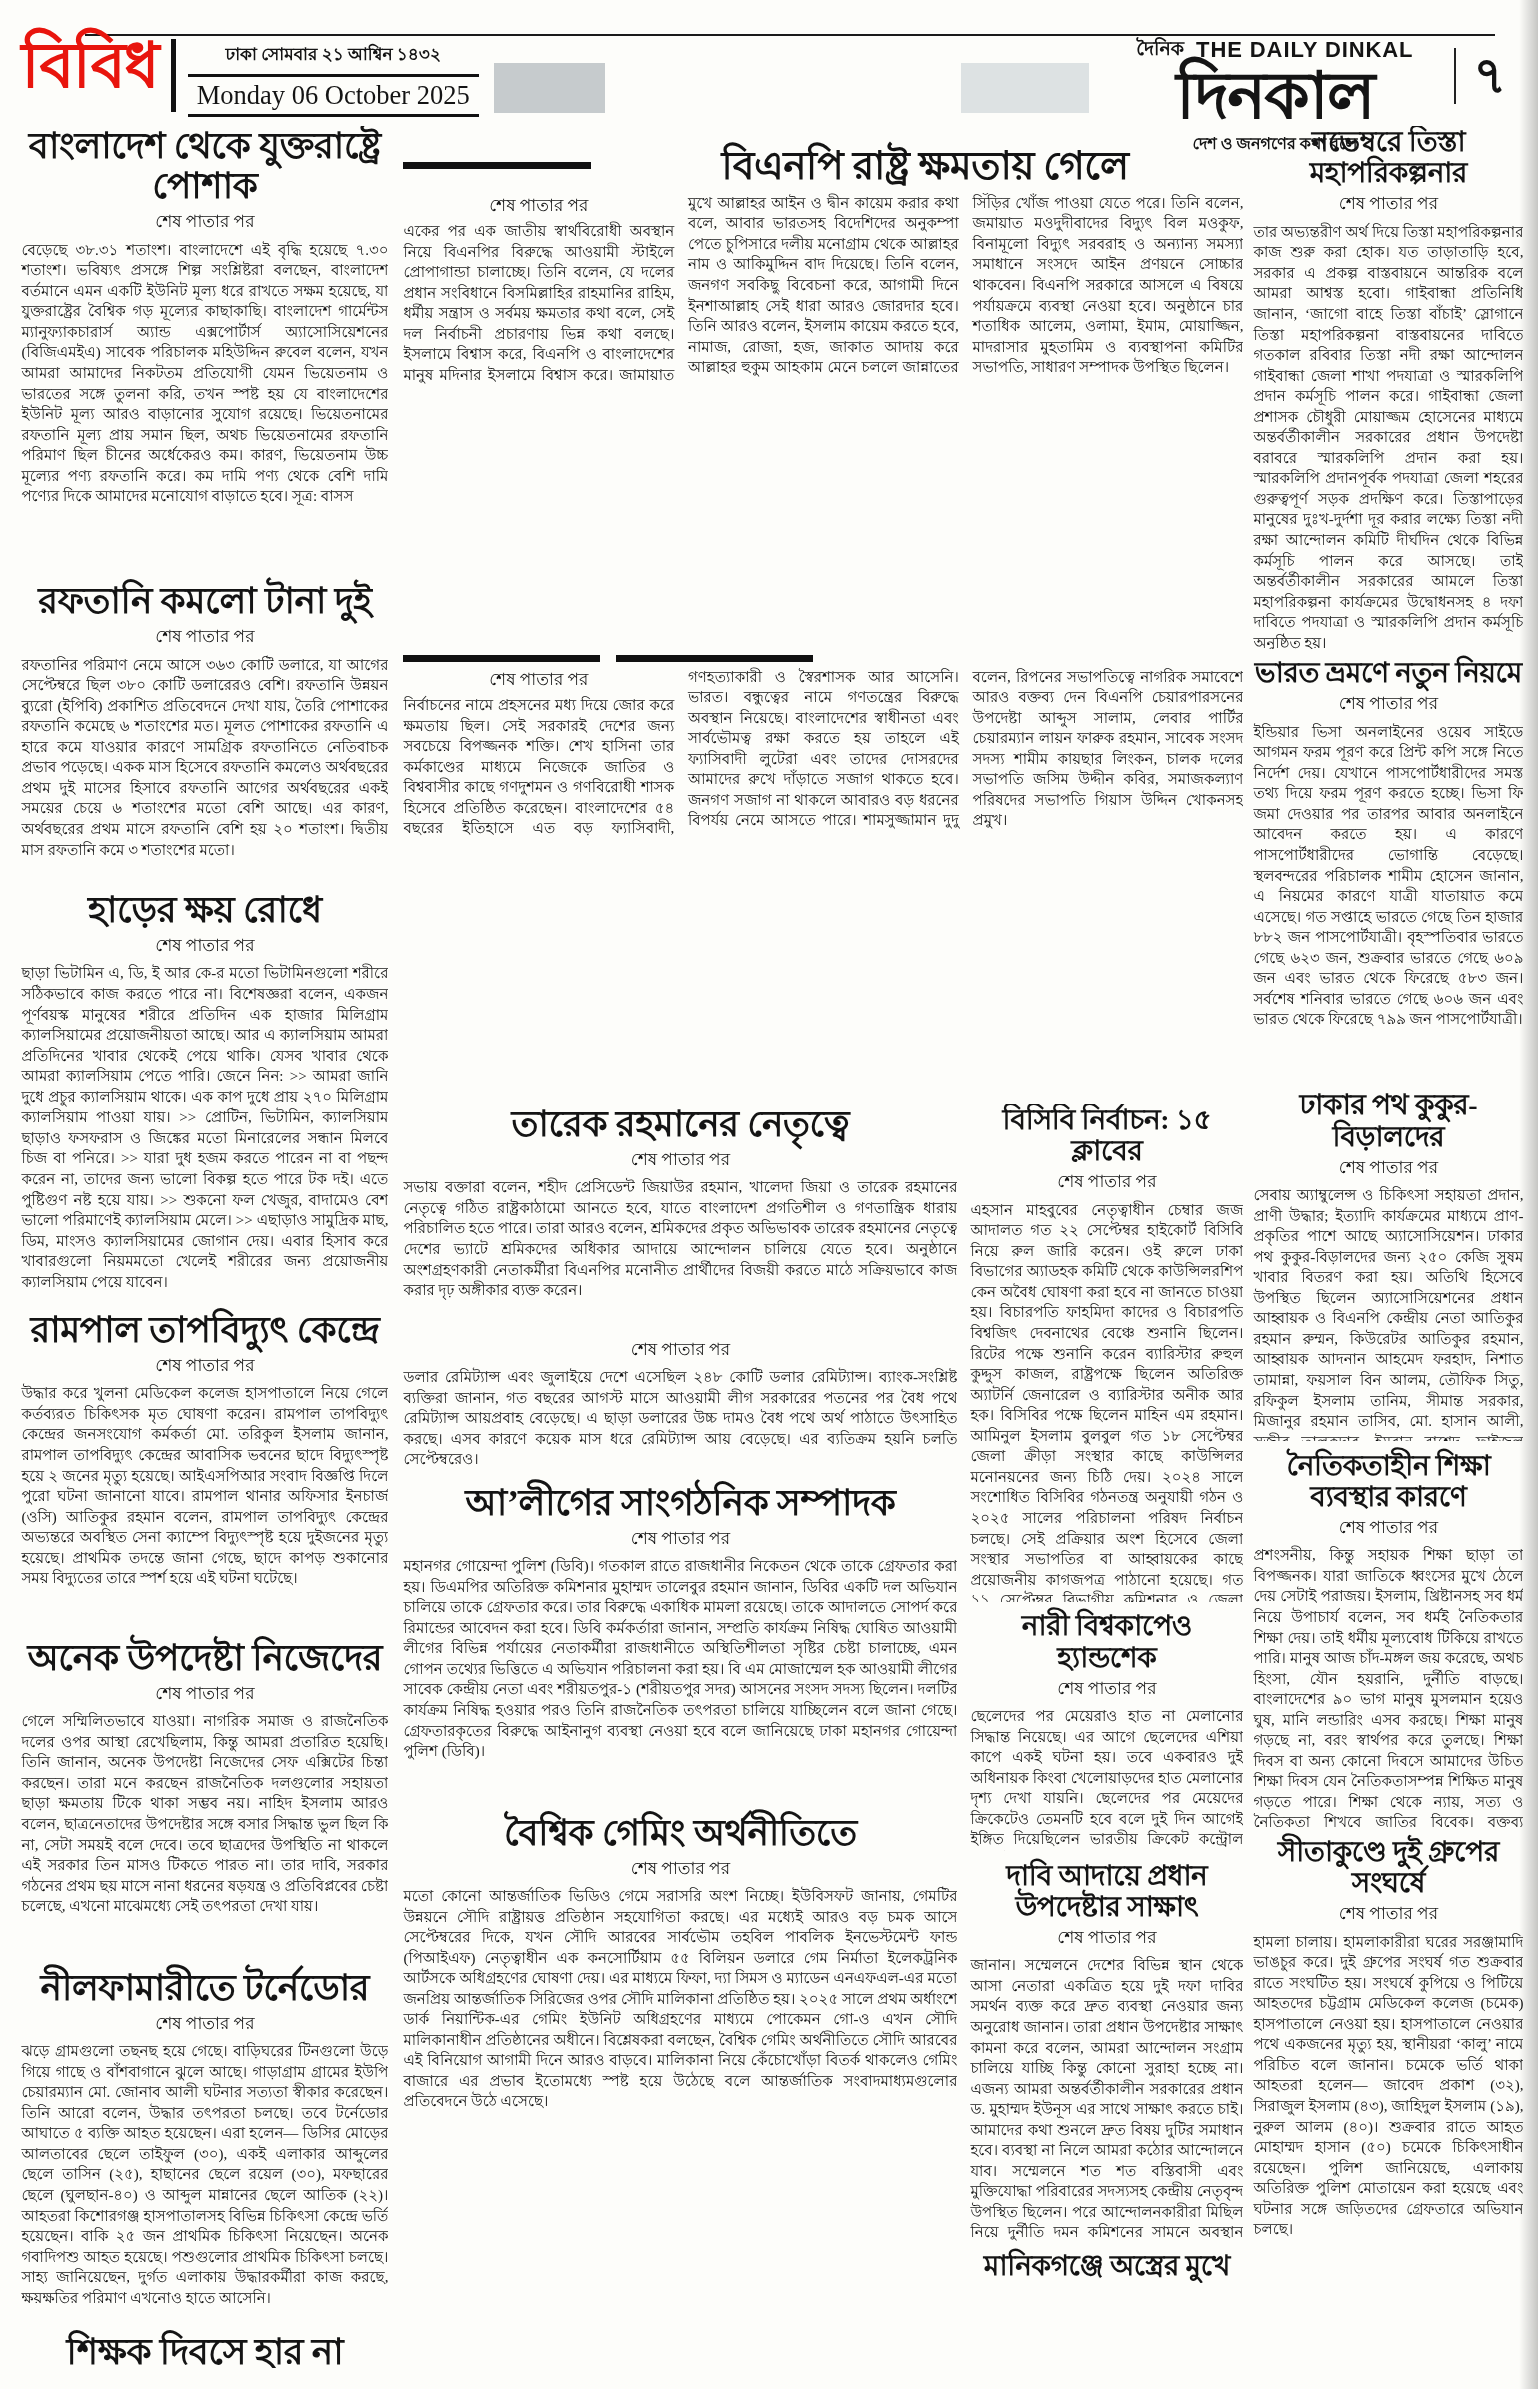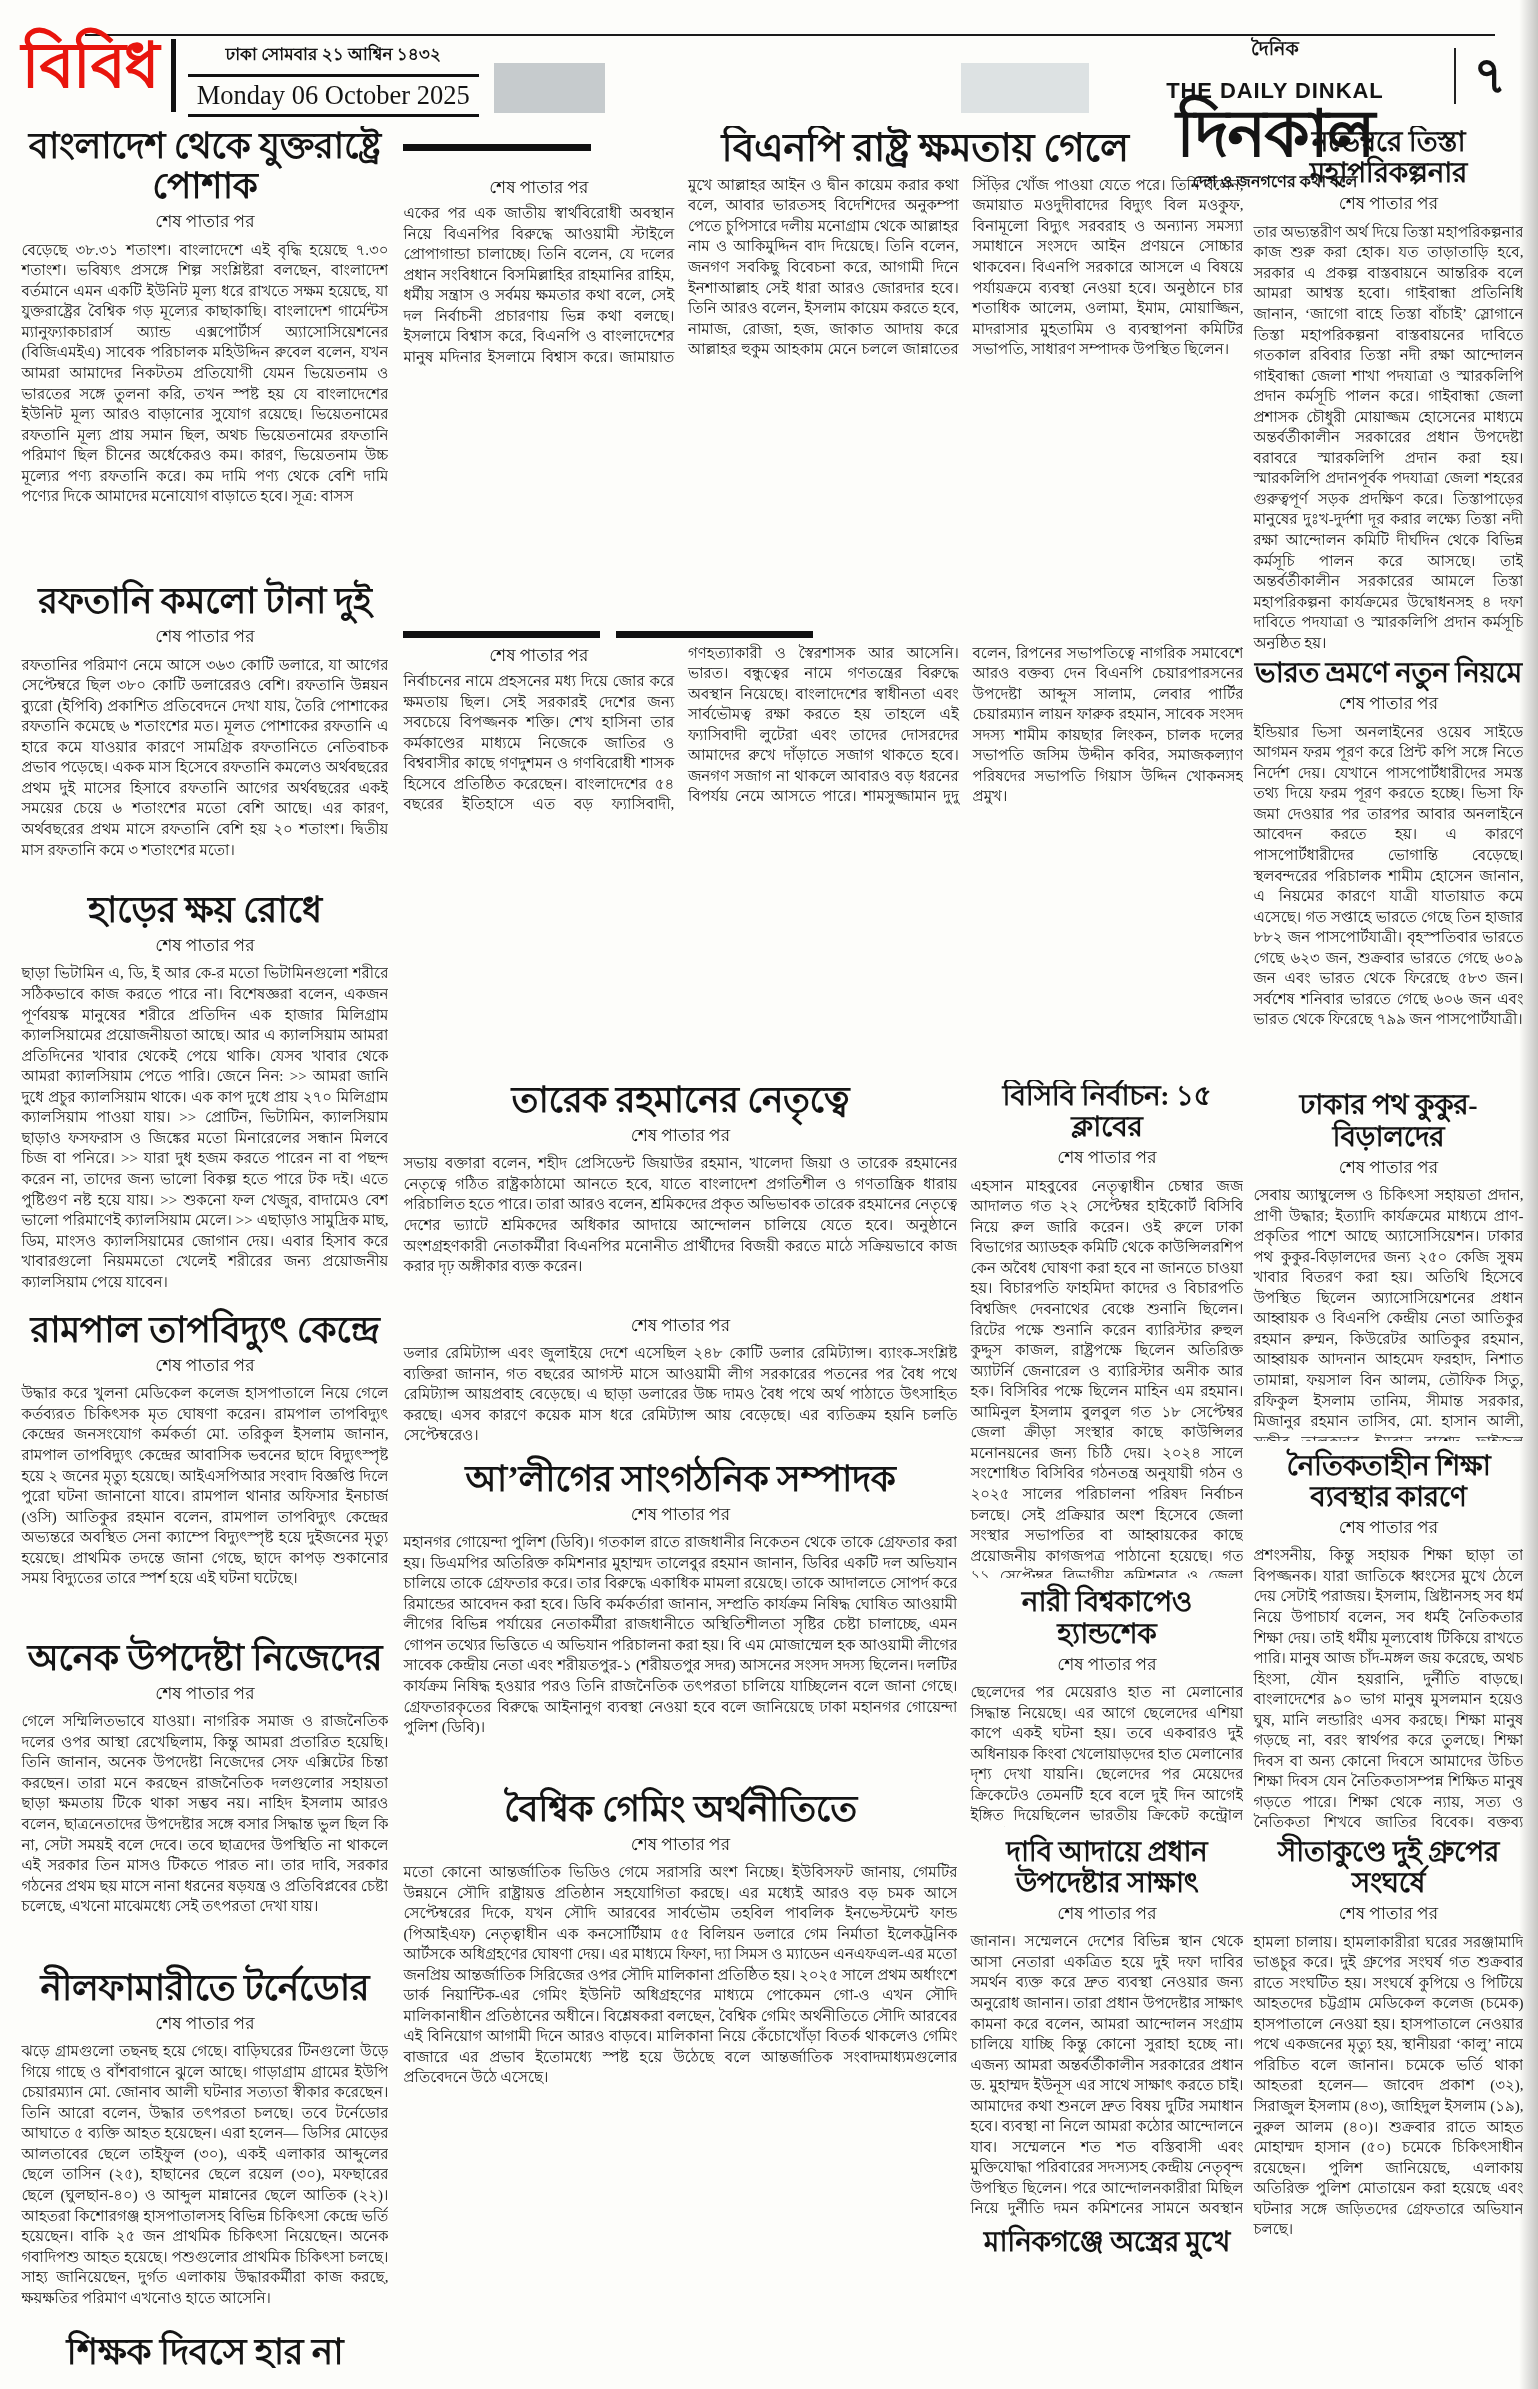--- a/index.html
+++ b/index.html
@@ -13,41 +13,41 @@
   .section-name{font-size:63px;font-weight:900;line-height:.95;letter-spacing:-1.7px;padding-top:15.4px;text-align:center;}
   .hdr-divider{width:4.3px;height:73px;background:#111;margin:17px 12px 0 13.7px;}
   .date-block{margin-top:19px;width:291px;text-align:center;}
   .date-bn{font-size:17px;font-weight:bold;padding-bottom:3.4px;}
   .date-rule{height:2.6px;background:#111;margin:1.7px 0;}
   .date-en{font-size:26.5px;padding:1.7px 0;}
   .hdr-gap{flex:1;position:relative;}
   .grey-box{position:absolute;top:41px;left:15.4px;width:111px;height:50px;background:#c6cbcd;}
   .grey-box2{position:absolute;top:41px;right:6.8px;width:128px;height:50px;background:#dde2e3;}
   .masthead{margin-top:12px;width:359px;text-align:center;}
-  .masthead-top{display:flex;align-items:center;justify-content:center;gap:12px;flex-direction:column;}
+  .masthead-top{display:flex;align-items:center;justify-content:center;gap:12px;}
   .daily-bn{font-size:19px;font-weight:bold;}
   .masthead-en{font-size:22px;font-weight:900;letter-spacing:0.9px;font-family:"Liberation Sans",sans-serif;}
   .masthead-bn{font-size:65px;font-weight:900;line-height:.95;letter-spacing:-1.7px;}
   .tagline{font-size:16px;font-weight:bold;margin-top:3px;}
   .page-no-box{width:67px;margin-top:26px;border-left:2.6px solid #222;text-align:center;}
   .page-no{font-size:51px;font-weight:bold;line-height:1.1;}
   
   #content{position:absolute;top:126px;left:21.4px;width:1502px;height:2242px;}
   .col{position:absolute;top:0;overflow:hidden;}
   .article{margin-bottom:8.5px;}
   .headline{font-weight:bold;text-align:center;line-height:1.12;letter-spacing:-0.4px;}
   .h-xl{font-size:39px;}
   .h-l{font-size:36px;}
   .h-m{font-size:28px;}
   .cont{font-size:17px;text-align:center;margin:1.7px 0 3.4px;}
   .body{font-size:15px;line-height:1.37;text-align:justify;overflow:hidden;}
   .body p{margin:0;text-indent:29px;}
   .lede{text-indent:0 !important;}
   .threecol{column-count:3;column-gap:13.7px;}
-  .hrow{display:flex;align-items:center;gap:15.4px;margin-bottom:5.1px;}
+  .hrow{display:flex;align-items:center;gap:15.4px;margin-bottom:5.1px;margin-top:18px;}
   .hrule{height:6.8px;background:#111;flex:0 0 auto;}
   .hrow .headline{flex:1;}
   .clip{overflow:hidden;}
 </style>
 </head>
 <body>
 
 <div id="page">
   <div class="toprule"></div>
 

